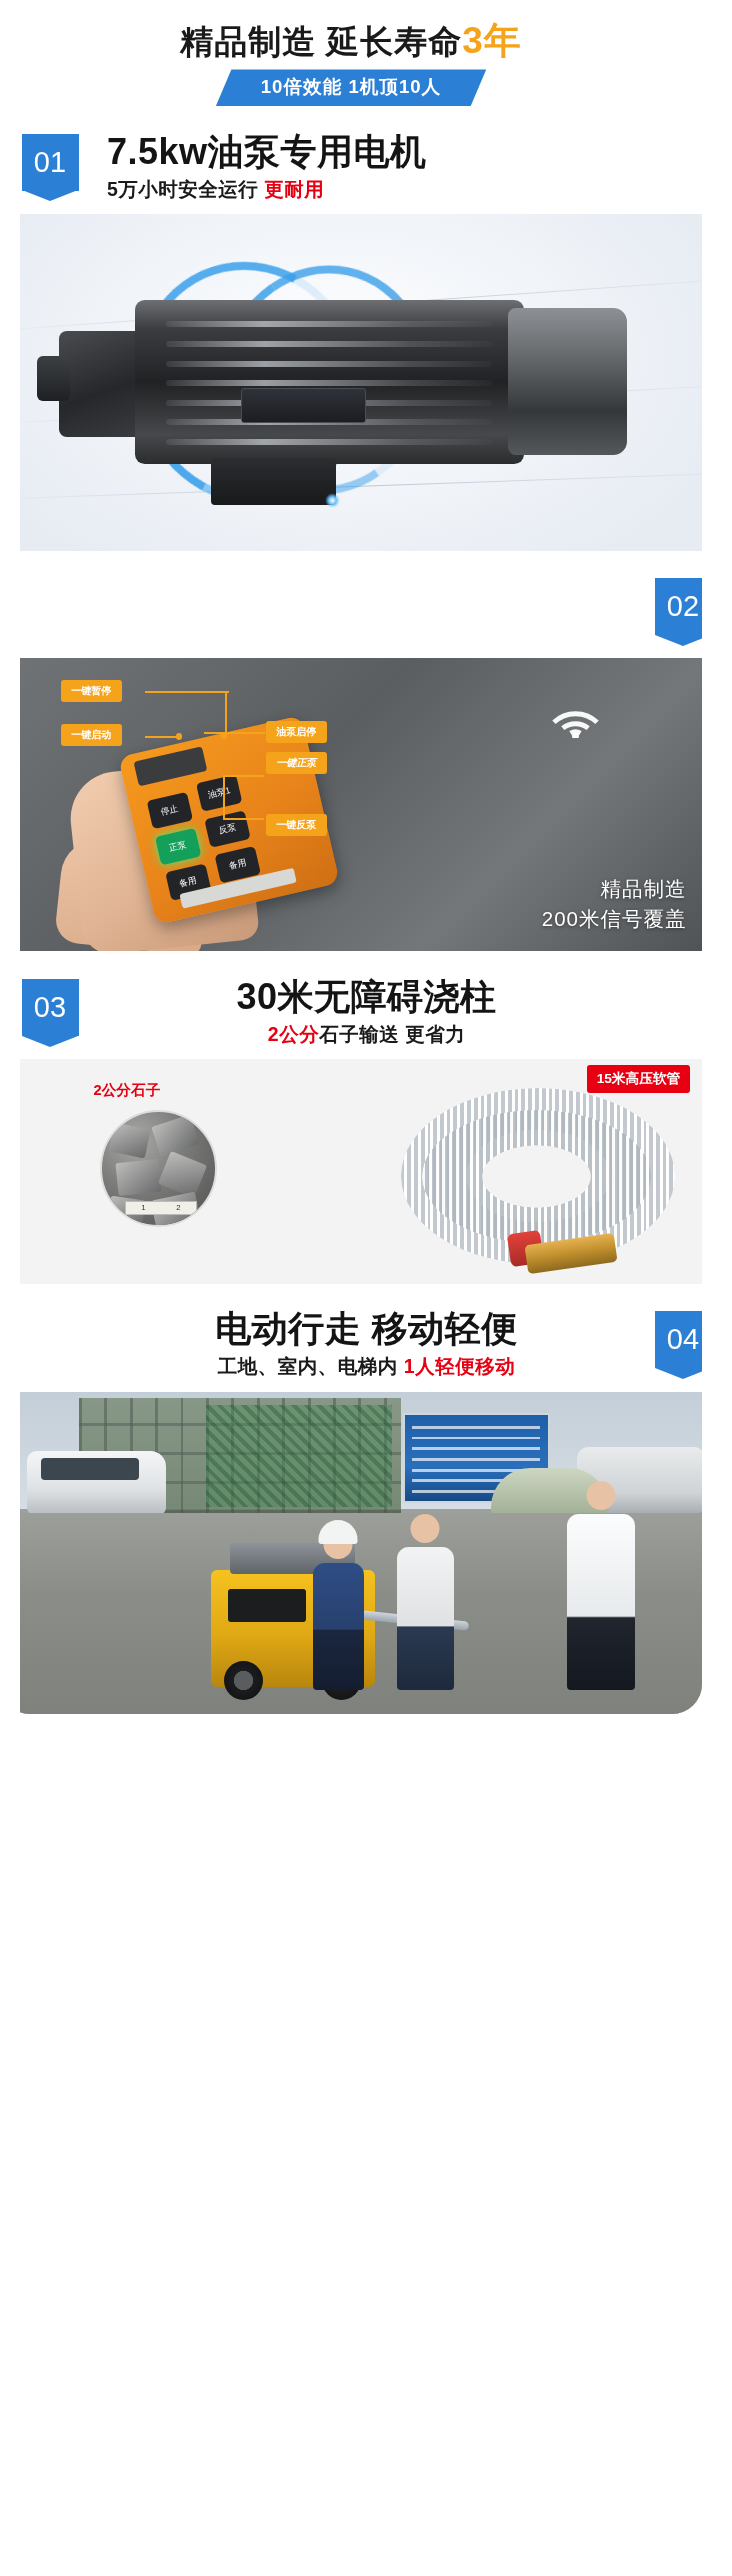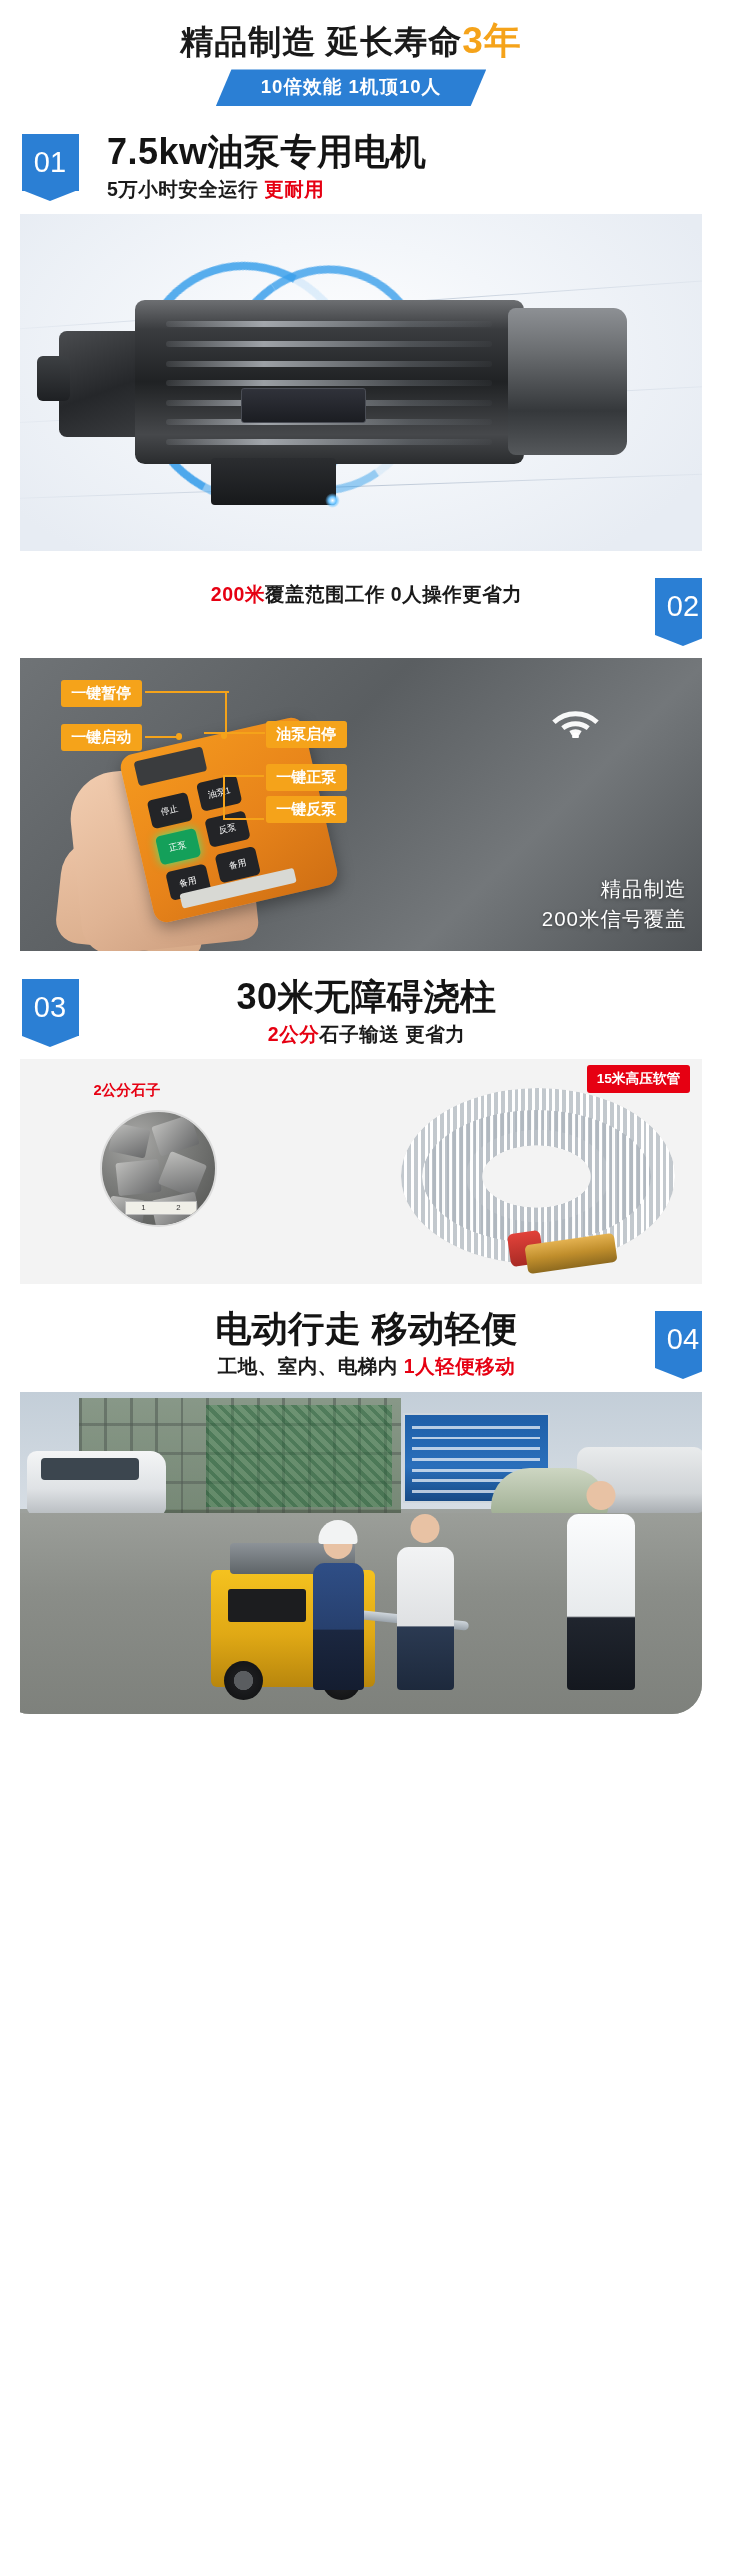--- a/index.html
+++ b/index.html
@@ -155,21 +155,21 @@
     border-radius: 4.9px; color: #fff; font-size: 8.8px; line-height: 29px; text-align: center;
     font-family: "Liberation Sans", sans-serif;
   }
   .rc-btn.green { background: #14a05a; box-shadow: 0 0 9.8px rgba(40,255,140,.8); }
   .rc-bottom {
     position: absolute; left: 29px; bottom: 9.8px; width: 117px; height: 15.6px;
     background: #d8d9d4; border-radius: 2.9px;
   }
   .wifi-ico { position: absolute; right: 109px; top: 31px; width: 59px; height: 49px; }
   .cal-label {
-    position: absolute; background: #f5a31a; color: #ffffff; font-size: 15px;
+    position: absolute; background: #f5a31a; color: #ffffff; font-size: 10px;
     font-weight: bold; padding: 3.9px 10.7px; border-radius: 2.9px; white-space: nowrap;
     font-family: "Liberation Sans", sans-serif;
   }
   .cal-line { position: absolute; background: #f5a31a; height: 2px; }
   .cal-dot { position: absolute; width: 6.8px; height: 6.8px; border-radius: 50%; background: #f5a31a; }
   .rc-corner {
     position: absolute; right: 27px; bottom: 17.6px; text-align: right;
     color: #ffffff; font-size: 20.5px; line-height: 30px; letter-spacing: 1px;
     text-shadow: 0 1px 3.9px rgba(0,0,0,.5);
   }
@@ -321,23 +321,20 @@
       <div class="motor-nose"></div>
       <div class="motor-foot"></div>
       <div class="led"></div>
     </div>
   </div>
 
   <div class="section">
     <div class="sec-head centered">
       <div class="badge right">02</div>
       <div class="head-text-center">
-        <div class="sec-sub">
-          <span class="red">200米</span><span>覆盖范围工作  0人操作更省力</span>
-        </div>
       </div>
     </div>
 
     <div class="panel remote-panel">
 
       <svg class="wifi-ico" viewBox="0 0 60 50">
         <path d="M8 34 A32 32 0 0 1 52 34" stroke="#ffffff" stroke-width="5" fill="none" opacity=".95"></path>
         <path d="M17 40 A21 21 0 0 1 43 40" stroke="#ffffff" stroke-width="5" fill="none" opacity=".95"></path>
         <path d="M25 45 A10 10 0 0 1 35 45" stroke="#ffffff" stroke-width="5" fill="none" opacity=".95"></path>
         <circle cx="30" cy="48" r="3.5" fill="#ffffff"></circle>
@@ -362,24 +359,24 @@
       <div class="cal-line" style="left:205px; top:33px; width:2px; height:43px;"></div>
       <div class="cal-dot" style="left:201px; top:74px;"></div>
 
       <div class="cal-label" style="left:41px; top:66px;">一键启动</div>
       <div class="cal-line" style="left:125px; top:78px; width:35px;"></div>
       <div class="cal-dot" style="left:156px; top:75px;"></div>
 
       <div class="cal-label" style="left:246px; top:63px;">油泵启停</div>
       <div class="cal-line" style="left:184px; top:74px; width:61px;"></div>
 
-      <div class="cal-label" style="left:246px; top:106px;">一键正泵</div>
+      <div class="cal-label" style="left:246px; top:94px;font-style:italic;">一键正泵</div>
       <div class="cal-line" style="left:203px; top:117px; width:41px;"></div>
 
-      <div class="cal-label" style="left:246px; top:138px;">一键反泵</div>
+      <div class="cal-label" style="left:246px; top:156px;">一键反泵</div>
       <div class="cal-line" style="left:203px; top:160px; width:41px;"></div>
       <div class="cal-line" style="left:203px; top:117px; width:2px; height:45px;"></div>
 
       <div class="rc-corner">
         <div>精品制造</div>
         <div>200米信号覆盖</div>
       </div>
     </div>
   </div>
 

